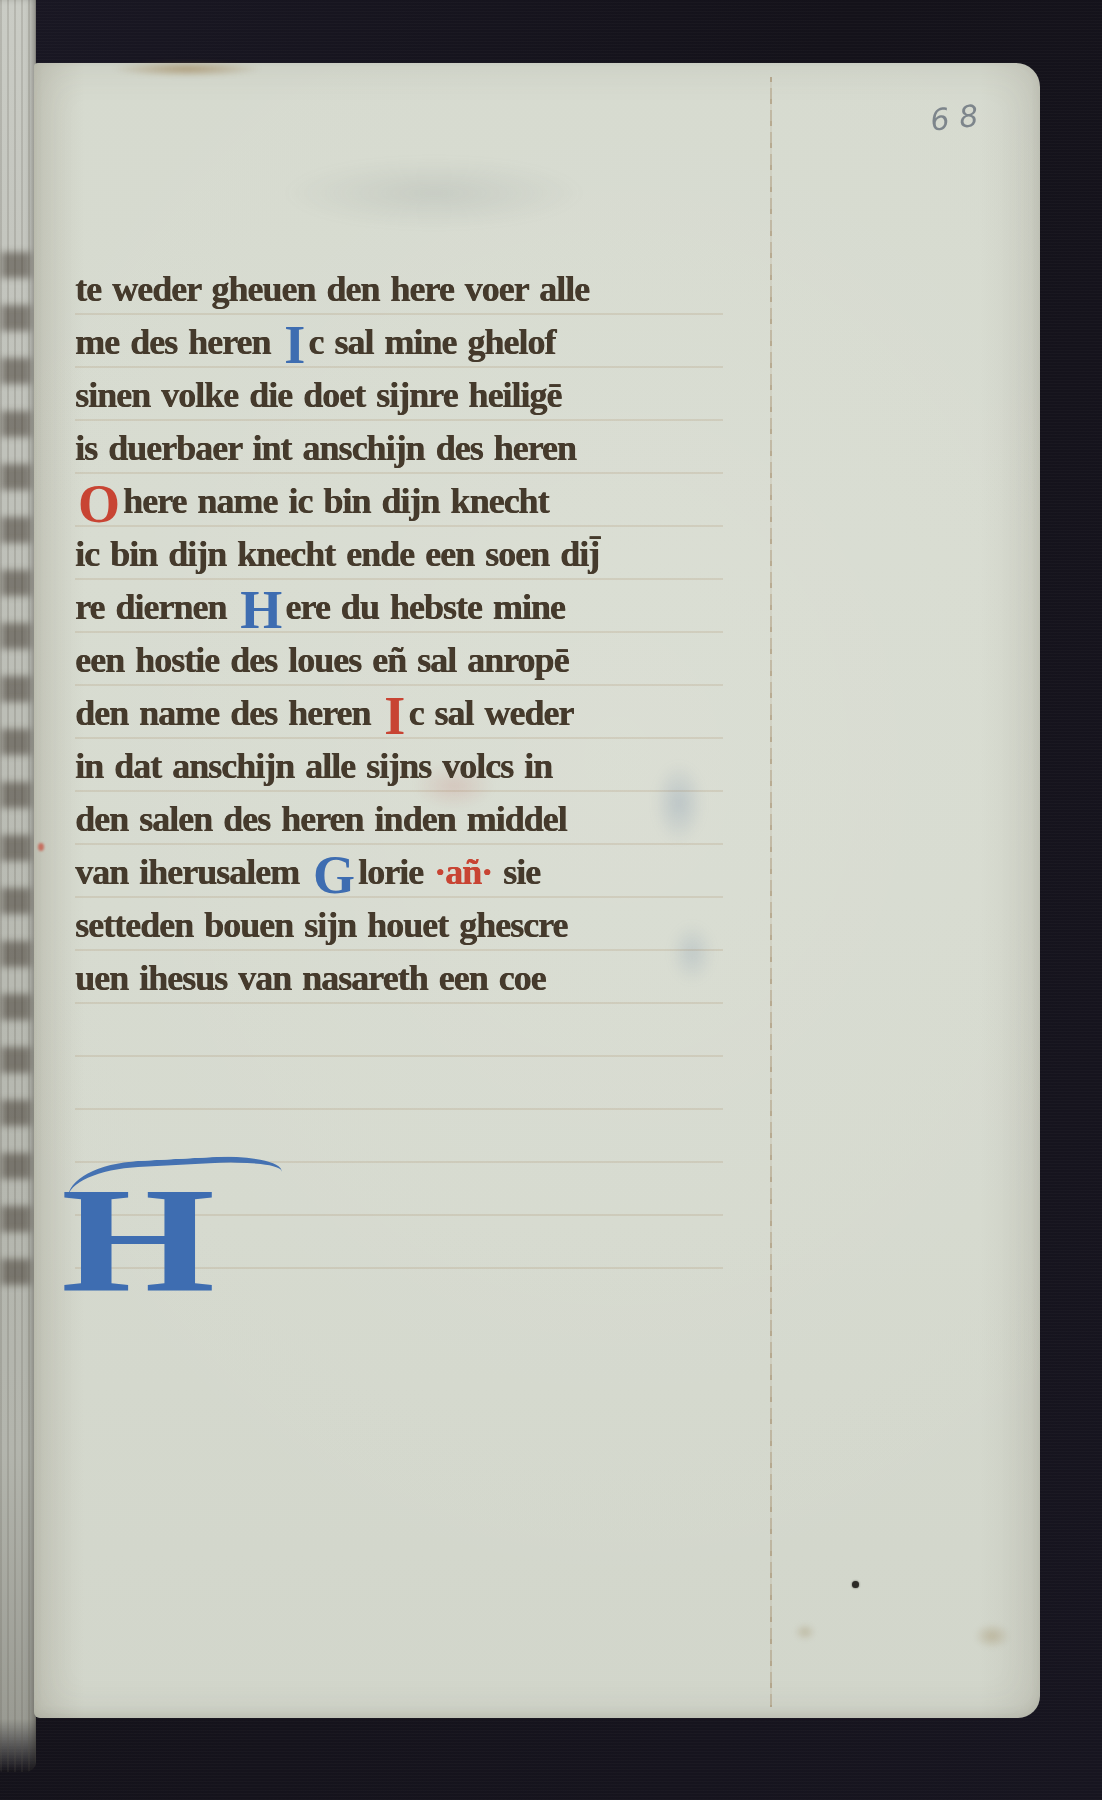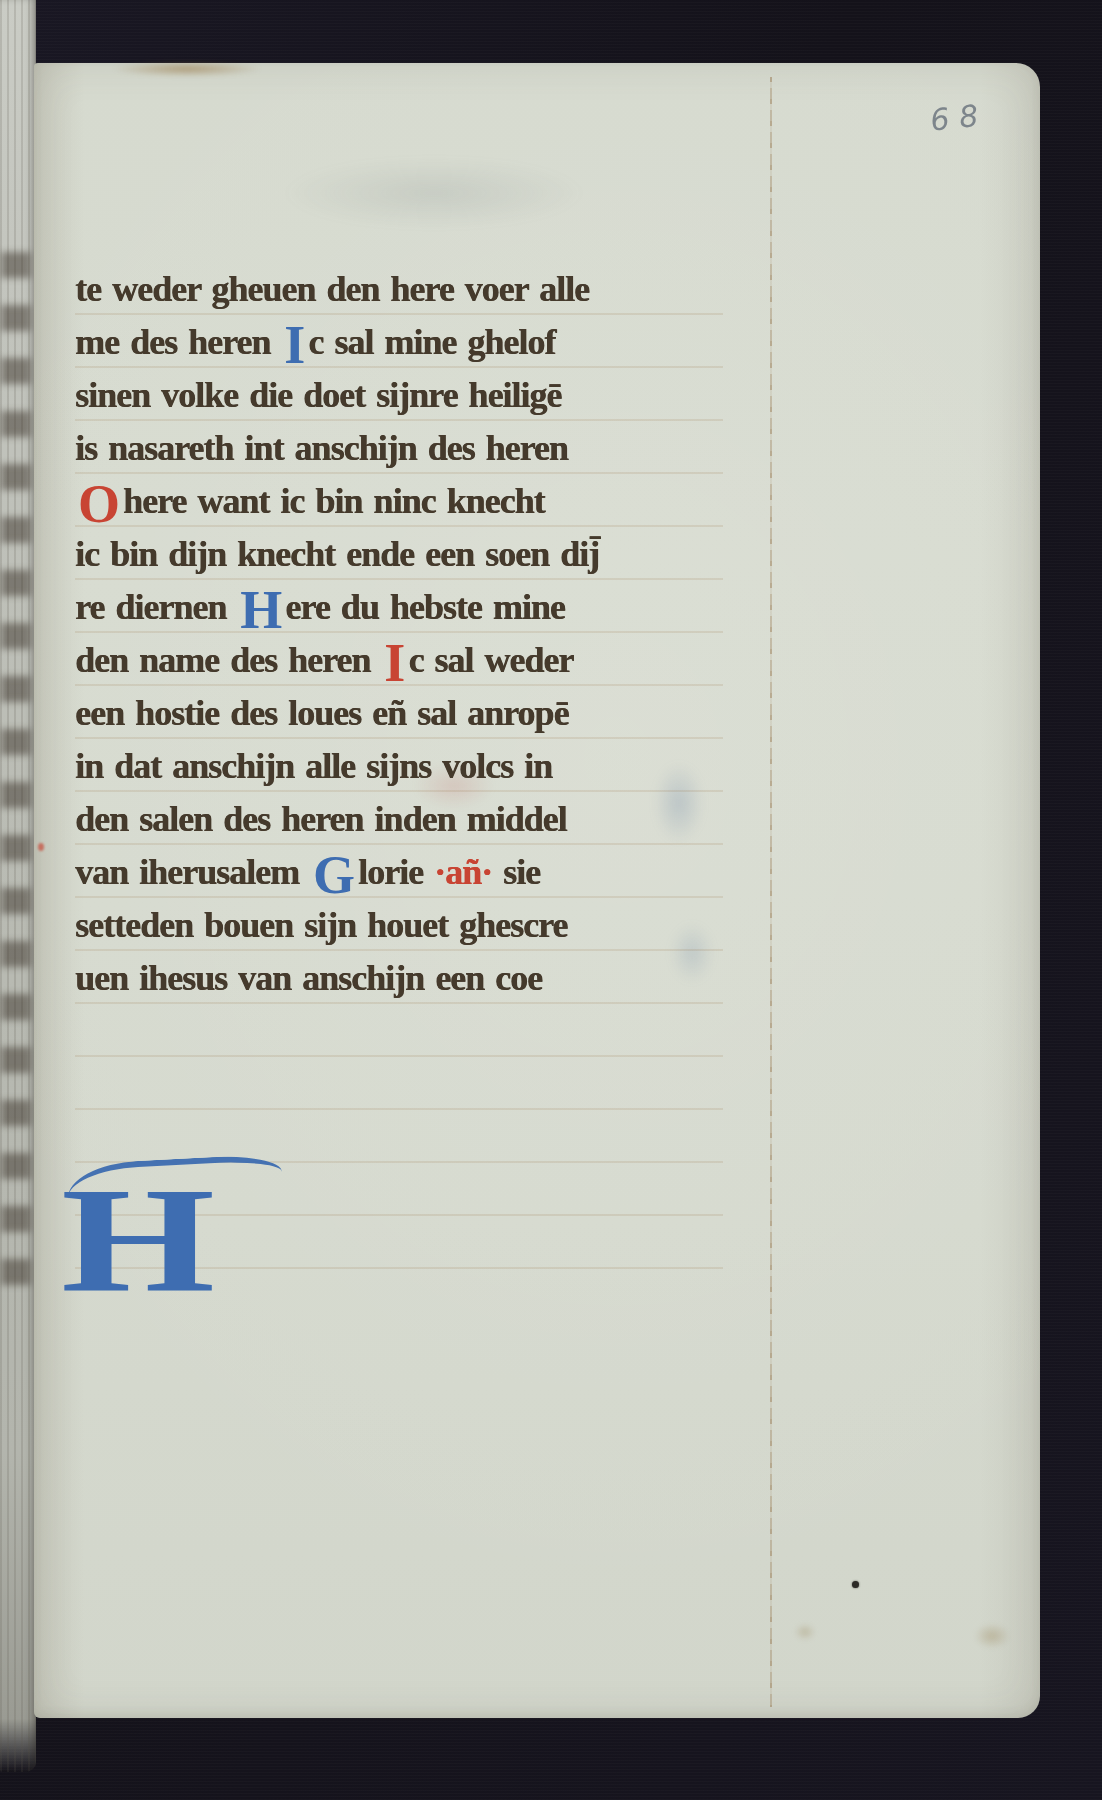--- a/index.html
+++ b/index.html
@@ -125,27 +125,27 @@
     <div class="ruling-v"></div>
 
     <div class="folio">68</div>
 
     <div class="textblock" id="textblock">
       <div class="drop-cap-swash"></div>
       <div class="drop-cap">H</div>
         <div class="line"><span class="seg ink">te weder gheuen den here voer alle</span></div>
         <div class="line"><span class="seg ink">me des heren </span><span class="seg initial-blue">I</span><span class="seg ink">c sal mine ghelof</span></div>
         <div class="line"><span class="seg ink">sinen volke die doet sijnre heiligē</span></div>
-        <div class="line"><span class="seg ink">is nasareth int anschijn des heren</span></div>
-        <div class="line"><span class="seg initial-red">O</span><span class="seg ink">here want ic bin ninc knecht</span></div>
+        <div class="line"><span class="seg ink">is duerbaer int anschijn des heren</span></div>
+        <div class="line"><span class="seg initial-red">O</span><span class="seg ink">here name ic bin dijn knecht</span></div>
         <div class="line"><span class="seg ink">ic bin dijn knecht ende een soen dij̄</span></div>
         <div class="line"><span class="seg ink">re diernen </span><span class="seg initial-blue">H</span><span class="seg ink">ere du hebste mine</span></div>
+        <div class="line"><span class="seg ink">een hostie des loues eñ sal anropē</span></div>
         <div class="line"><span class="seg ink">den name des heren </span><span class="seg initial-red">I</span><span class="seg ink">c sal weder</span></div>
-        <div class="line"><span class="seg ink">een hostie des loues eñ sal anropē</span></div>
         <div class="line"><span class="seg ink">in dat anschijn alle sijns volcs in</span></div>
         <div class="line"><span class="seg ink">den salen des heren inden middel</span></div>
         <div class="line"><span class="seg ink">van iherusalem </span><span class="seg initial-blue">G</span><span class="seg ink">lorie </span><span class="seg rubric">·añ·</span><span class="seg ink"> sie</span></div>
         <div class="line"><span class="seg ink">setteden bouen sijn houet ghescre</span></div>
-        <div class="line"><span class="seg ink">uen ihesus van anschijn een coe</span></div>
+        <div class="line"><span class="seg ink">uen ihesus van nasareth een coe</span></div>
       </div>
   </div>
 
 </div>
 
 </body></html>

